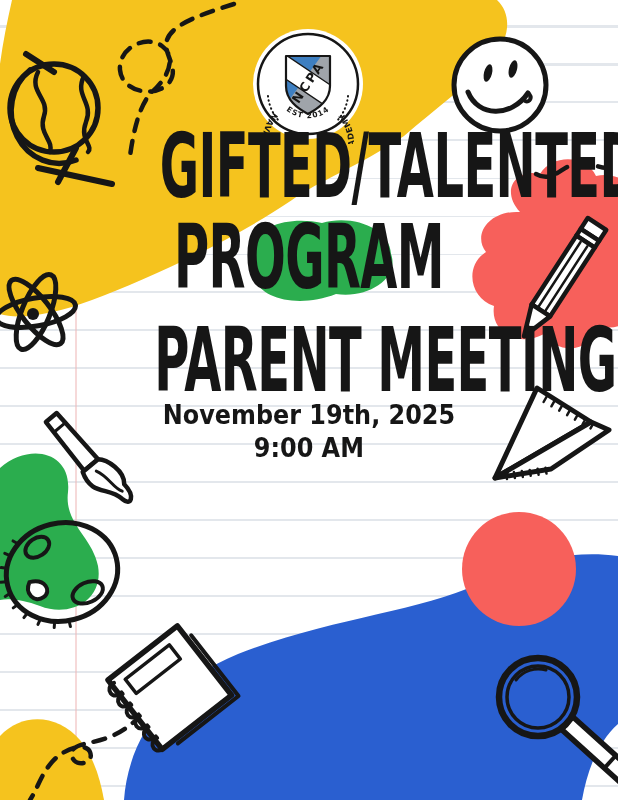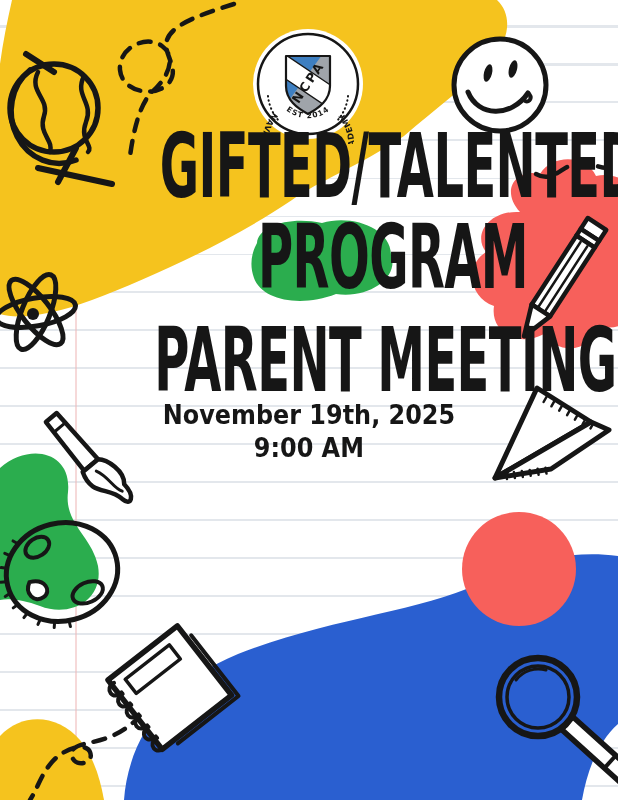--- a/index.html
+++ b/index.html
@@ -27,21 +27,21 @@
   .f-red{fill:var(--c-red,#F7605B);}
   .f-blue{fill:var(--c-blue,#2A5FD0);}
   .f-ink{fill:var(--c-ink,#161616);}
   .f-white{fill:#ffffff;}
   .nofill{fill:none;}
   .dash{stroke-dasharray:12 10;stroke-width:4.5;stroke-linecap:round;fill:none;}
   .txt{position:absolute;left:0;width:100%;text-align:center;color:var(--c-ink,#161616);white-space:nowrap;}
   .title-line{font-weight:bold;font-size:80px;letter-spacing:-1px;line-height:86px;}
   .title-line .sc{display:inline-block;transform:scale(0.60,1.12);transform-origin:center center;}
   .t1{top:124px;}
-  .t2{top:215px;text-align:right;}
+  .t2{top:215px;}
   .t3{top:318px;}
   .date-block{top:399px;font-weight:bold;font-size:26px;line-height:33px;}
   .date-block .sc{display:inline-block;transform:scale(0.92,1);transform-origin:center center;}
   .detail-block{top:476px;font-weight:bold;font-size:21.5px;line-height:30px;}
   .detail-block .sc{display:inline-block;transform:scale(0.84,1);transform-origin:center center;}
   .logo-arc{font-size:8.2px;font-weight:bold;letter-spacing:0.8px;}
   .logo-est{font-size:7.5px;font-weight:bold;letter-spacing:1px;}
   .logo-mono{font-size:12.5px;font-weight:bold;letter-spacing:2.5px;}
 </style>
 </head>

